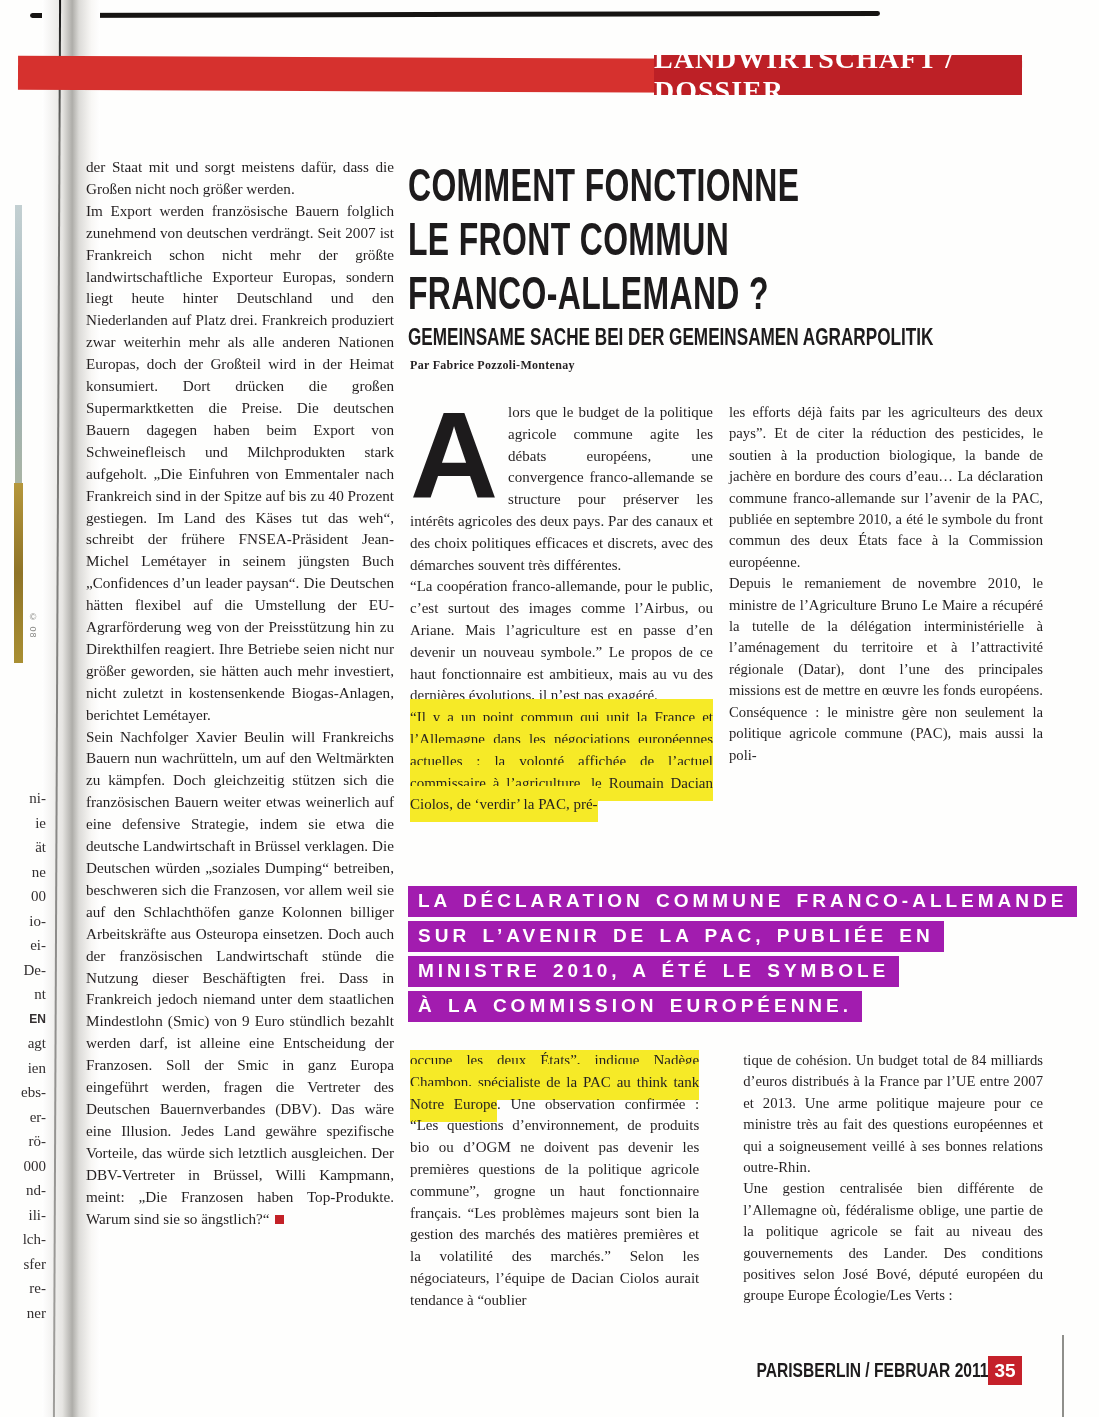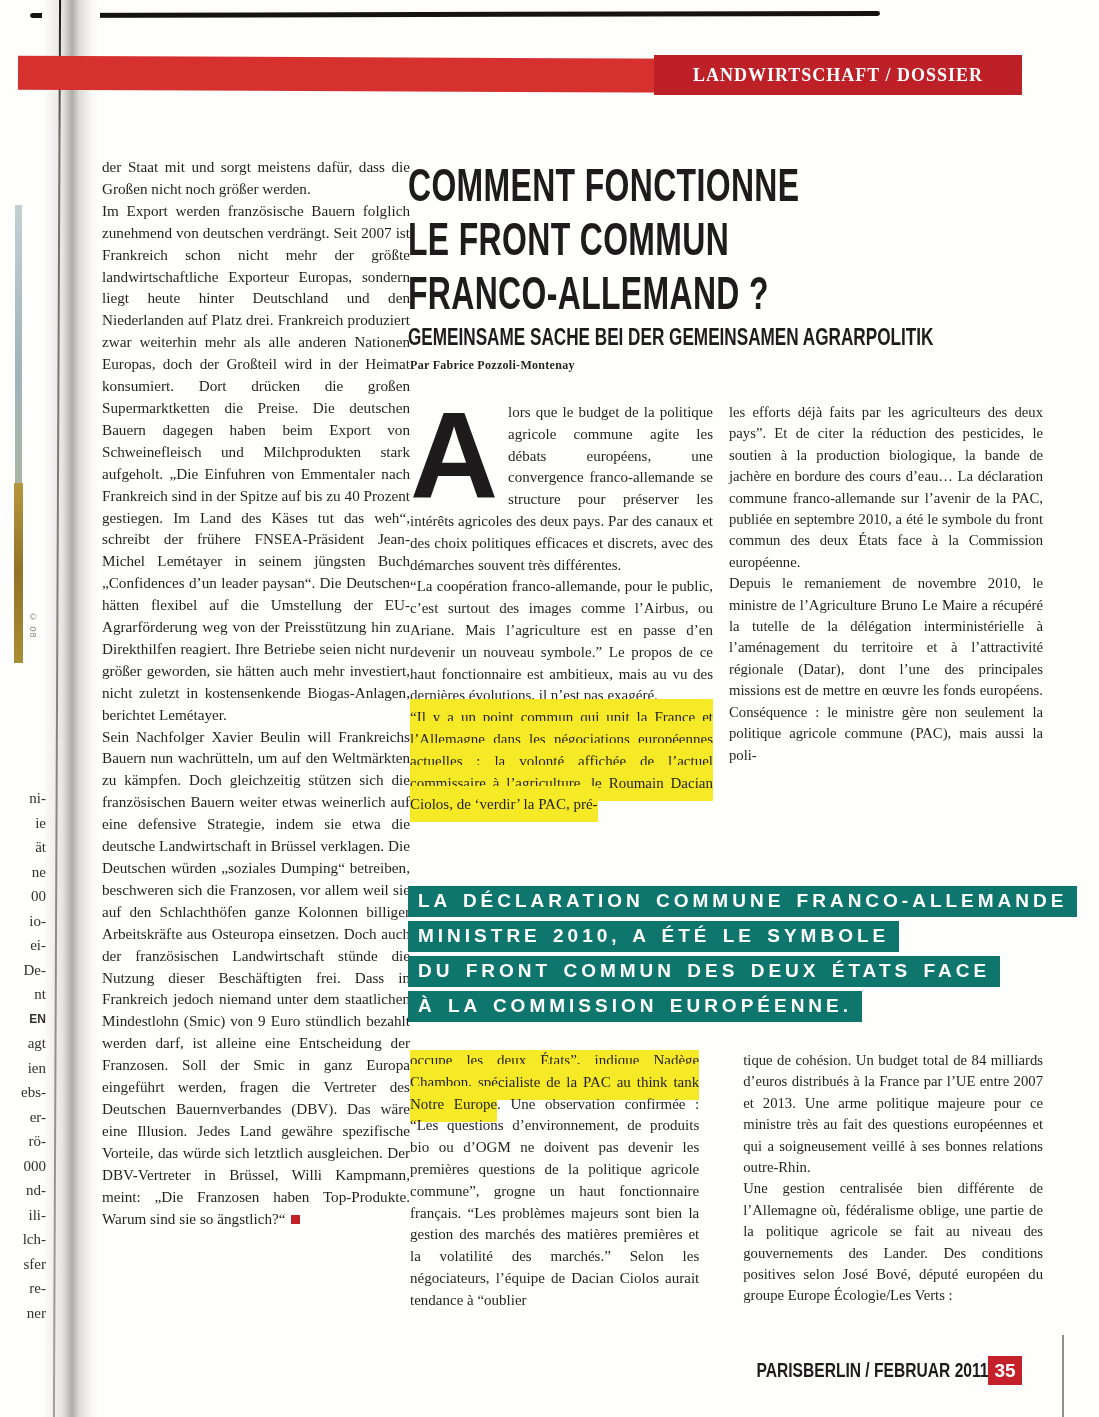--- a/index.html
+++ b/index.html
@@ -22,25 +22,25 @@
     font-family:"Liberation Sans",sans-serif;font-size:9px;color:#8a8a86;letter-spacing:1px;}
   .edge-line-br{position:absolute;left:1062px;top:1335px;width:2px;height:82px;background:#8f8f8b;}
   
   .fragments{position:absolute;left:0;top:786px;width:46px;text-align:right;
     font-size:15px;line-height:24.5px;color:#332f30;}
   .fragments span{display:block;}
   .frag-en{font-family:"Liberation Sans",sans-serif;font-weight:700;font-size:12px;}
   
   .band{position:absolute;left:18px;top:58px;width:1004px;height:34px;background:#d6312e;transform:rotate(0.25deg);}
   .band-label{position:absolute;left:654px;top:55px;width:368px;height:40px;background:#bd2026;
-    color:#fff;font-family:"Liberation Serif",serif;font-weight:700;font-size:18px;letter-spacing:1px;
+    color:#fff;font-family:"Liberation Serif",serif;font-weight:700;font-size:28px;letter-spacing:1px;
     display:flex;align-items:center;justify-content:center;}
   
   .left-col{position:absolute;left:86px;top:156px;width:308px;
-    font-size:15.2px;line-height:21.9px;text-align:justify;margin-left:16px;}
+    font-size:15.2px;line-height:21.9px;text-align:justify;}
   .left-col p{margin:0;}
   .endmark{display:inline-block;width:9px;height:9px;background:#c32127;margin-left:5px;}
   
   .headline{position:absolute;left:408px;top:158px;}
   .hl{display:block;font-family:"Liberation Sans",sans-serif;font-weight:700;font-size:47px;line-height:54px;
     color:#1d1b1c;letter-spacing:0.5px;transform:scaleX(0.68);transform-origin:0 0;white-space:nowrap;}
   .subtitle{position:absolute;left:408px;top:323px;font-family:"Liberation Sans",sans-serif;font-weight:700;
     font-size:24.5px;color:#1d1b1c;transform:scaleX(0.70);transform-origin:0 0;white-space:nowrap;}
   .byline{position:absolute;left:410px;top:358px;font-weight:700;font-size:12px;letter-spacing:0.3px;}
   
@@ -52,21 +52,21 @@
   .colr{width:314px;font-size:14.7px;line-height:21.4px;}
   .row p{margin:0;}
   .dropcap{float:left;font-family:"Liberation Sans",sans-serif;font-weight:700;font-size:122px;line-height:96px;
     margin:6px 10px 0 0;color:#1d1b1c;}
   mark{background:#f6ea27;color:inherit;padding:10px 0;}
   .subhead{margin:6px 0 3px;}
   .subhead span{display:block;font-family:"Liberation Sans",sans-serif;font-weight:700;font-size:19px;
     line-height:22px;transform:scaleX(0.76);transform-origin:0 0;white-space:nowrap;}
   
   .pullquote{position:absolute;left:408px;top:886px;width:645px;}
-  .pq-line{display:table;background:#0f766e;color:#fff;font-family:"Liberation Sans",sans-serif;font-weight:700;
+  .pq-line{display:table;background:#a21caf;color:#fff;font-family:"Liberation Sans",sans-serif;font-weight:700;
     font-size:19px;letter-spacing:4px;word-spacing:3px;padding:4px 10px 5px;margin-bottom:4px;white-space:nowrap;}
   
   .footer{position:absolute;left:600px;top:1356px;width:422px;display:flex;align-items:center;justify-content:flex-end;}
   .footer-text{font-family:"Liberation Sans",sans-serif;font-weight:700;font-size:20px;color:#1d1b1c;
     transform:scaleX(0.78);transform-origin:100% 50%;white-space:nowrap;}
   .page-box{width:34px;height:29px;background:#c5212a;color:#fff;font-family:"Liberation Sans",sans-serif;
     font-weight:700;font-size:19px;display:flex;align-items:center;justify-content:center;}
 </style>
 </head>
 <body>
@@ -130,22 +130,22 @@
     <p><mark>“Il y a un point commun qui unit la France et l’Allemagne dans les négociations européennes actuelles : la volonté affichée de l’actuel commissaire à l’agriculture, le Roumain Dacian Ciolos, de ‘verdir’ la PAC, pré-</mark></p>
   </div>
   <div class="colr">
     <p><span>les efforts déjà faits par les agriculteurs des deux pays”. Et de citer la réduction des pesticides, le soutien à la production biologique, la bande de jachère en bordure des cours d’eau… La déclaration commune franco-allemande sur l’avenir de la PAC, publiée en septembre 2010, a été le symbole du front commun des deux États face à la Commission européenne.</span></p>
     <p><span>Depuis le remaniement de novembre 2010, le ministre de l’Agriculture Bruno Le Maire a récupéré la tutelle de la délégation interministérielle à l’aménagement du territoire et à l’attractivité régionale (Datar), dont l’une des principales missions est de mettre en œuvre les fonds européens. Conséquence : le ministre gère non seulement la politique agricole commune (PAC), mais aussi la poli-</span></p>
   </div>
 </div>
 
 <div class="pullquote">
   <div class="pq-line">LA DÉCLARATION COMMUNE FRANCO-ALLEMANDE</div>
+  <div class="pq-line">SUR L’AVENIR DE LA PAC, PUBLIÉE EN</div>
   <div class="pq-line">MINISTRE 2010, A ÉTÉ LE SYMBOLE</div>
-  <div class="pq-line">DU FRONT COMMUN DES DEUX ÉTATS FACE</div>
   <div class="pq-line">À LA COMMISSION EUROPÉENNE.</div>
 </div>
 
 <div class="row row2">
   <div class="colm">
     <p><mark>occupe les deux États”, indique Nadège Chambon, spécialiste de la PAC au think tank Notre Europe</mark><span>. Une observation confirmée : “Les questions d’environnement, de produits bio ou d’OGM ne doivent pas devenir les premières questions de la politique agricole commune”, grogne un haut fonctionnaire français. “Les problèmes majeurs sont bien la gestion des marchés des matières premières et la volatilité des marchés.” Selon les négociateurs, l’équipe de Dacian Ciolos aurait tendance à “oublier</span></p>
   </div>
   <div class="colr">
     <p><span>tique de cohésion. Un budget total de 84 milliards d’euros distribués à la France par l’UE entre 2007 et 2013. Une arme politique majeure pour ce ministre très au fait des questions européennes et qui a soigneusement veillé à ses bonnes relations outre-Rhin.</span></p>
     <p><span>Une gestion centralisée bien différente de l’Allemagne où, fédéralisme oblige, une partie de la politique agricole se fait au niveau des gouvernements des Lander. Des conditions positives selon José Bové, député européen du groupe Europe Écologie/Les Verts :</span></p>

